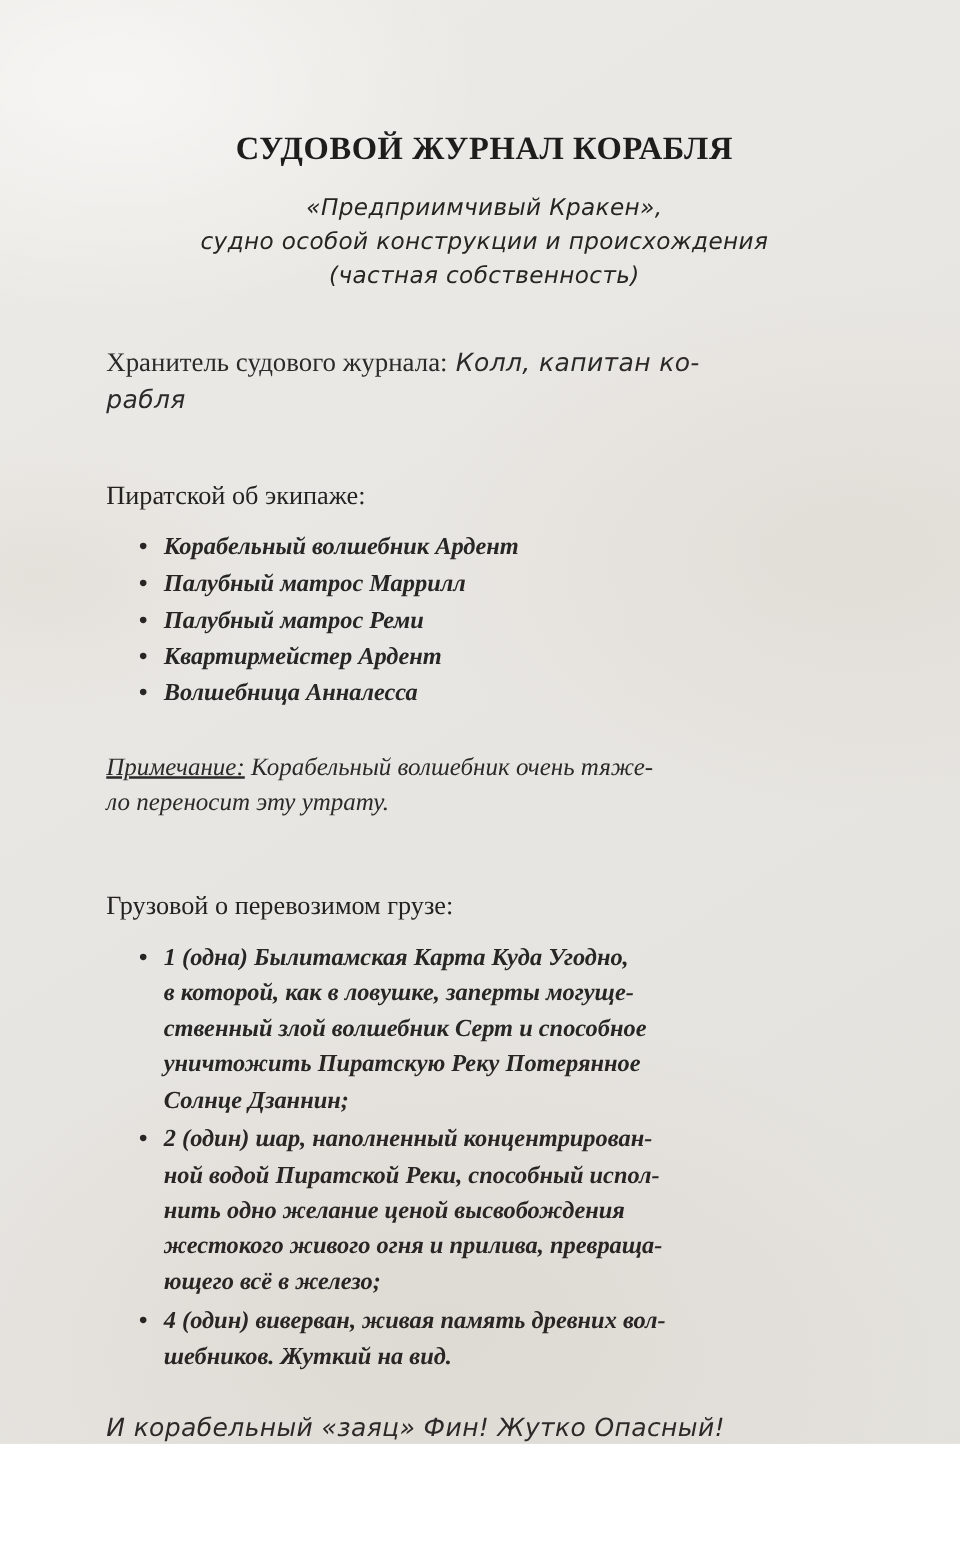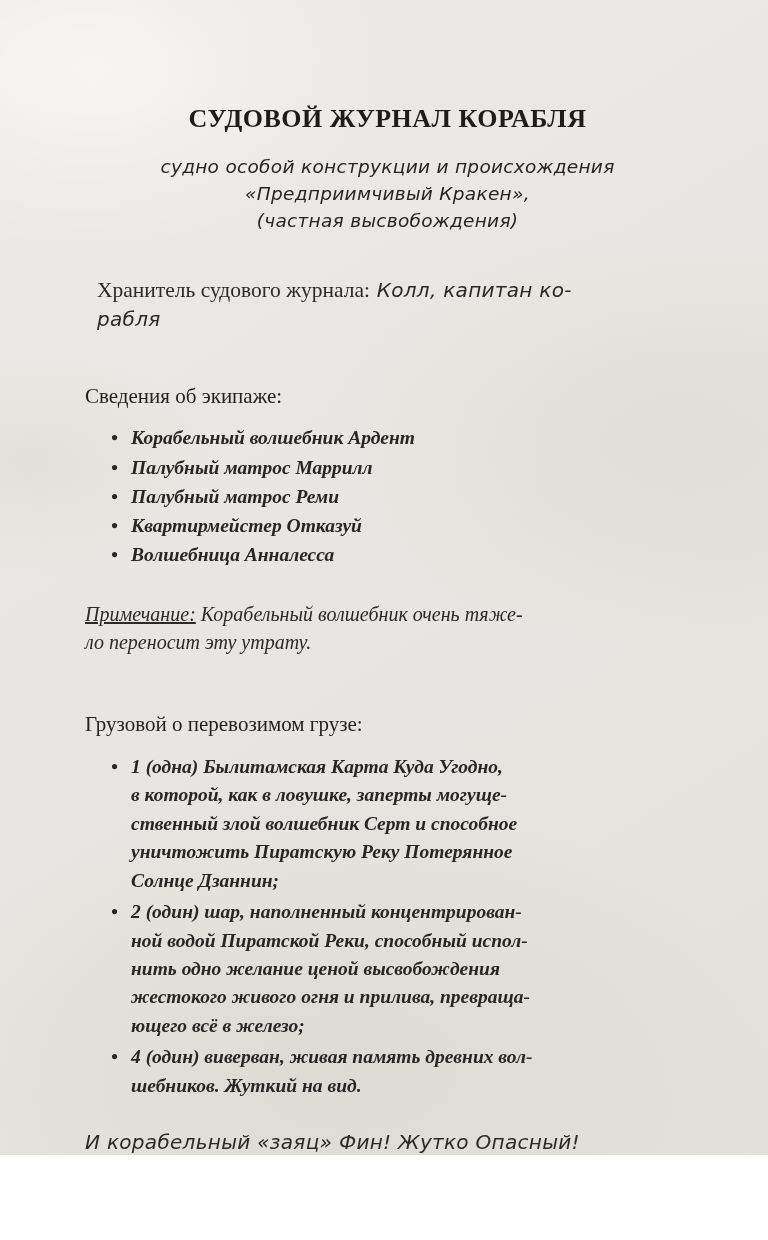--- a/index.html
+++ b/index.html
@@ -34,21 +34,21 @@
     letter-spacing:0.3px;
   }
   .subtitle {
     text-align:center;
     font-size:18.5px;
     line-height:1.45;
     margin:0 0 42px 0;
     color:#262522;
   }
   .keeper {
-    margin:0 0 50px 12px;
+    margin:0 0 50px 0;
     font-size:21.5px;
     line-height:1.35;
   }
   .keeper-label { font-size:21.5px; }
   .keeper-value { font-size:20px; white-space:pre-line; }
   .section-heading {
     margin:0 0 14px 0;
     font-size:21px;
     font-weight:normal;
     color:#232220;
@@ -101,37 +101,37 @@
   .page-number .ornament { font-size:17px; position:relative; top:-1px; padding:0 2px; }
 </style>
 </head>
 <body>
 
 <div class="page">
 
   <h1 class="title">СУДОВОЙ ЖУРНАЛ КОРАБЛЯ</h1>
 
   <div class="subtitle handwritten">
+    <div>«Предприимчивый Кракен»,</div>
     <div>судно особой конструкции и происхождения</div>
-    <div>«Предприимчивый Кракен»,</div>
-    <div>(частная высвобождения)</div>
+    <div>(частная собственность)</div>
   </div>
 
   <p class="keeper">
     <span class="keeper-label">Хранитель судового журнала:</span><span class="keeper-value handwritten"> Колл, капитан ко-
 рабля</span>
   </p>
 
-  <h2 class="section-heading">Сведения об экипаже:</h2>
+  <h2 class="section-heading">Пиратской об экипаже:</h2>
 
   <ul class="bullet-list">
     <li>Корабельный волшебник Ардент</li>
     <li>Палубный матрос Маррилл</li>
     <li>Палубный матрос Реми</li>
-    <li>Квартирмейстер Отказуй</li>
+    <li>Квартирмейстер Ардент</li>
     <li>Волшебница Анналесса</li>
   </ul>
 
   <p class="note">
     <span class="note-label">Примечание:</span><span class="note-text"> Корабельный волшебник очень тяже-
 ло переносит эту утрату.</span>
   </p>
 
   <h2 class="section-heading cargo-heading">Грузовой о перевозимом грузе:</h2>
 

